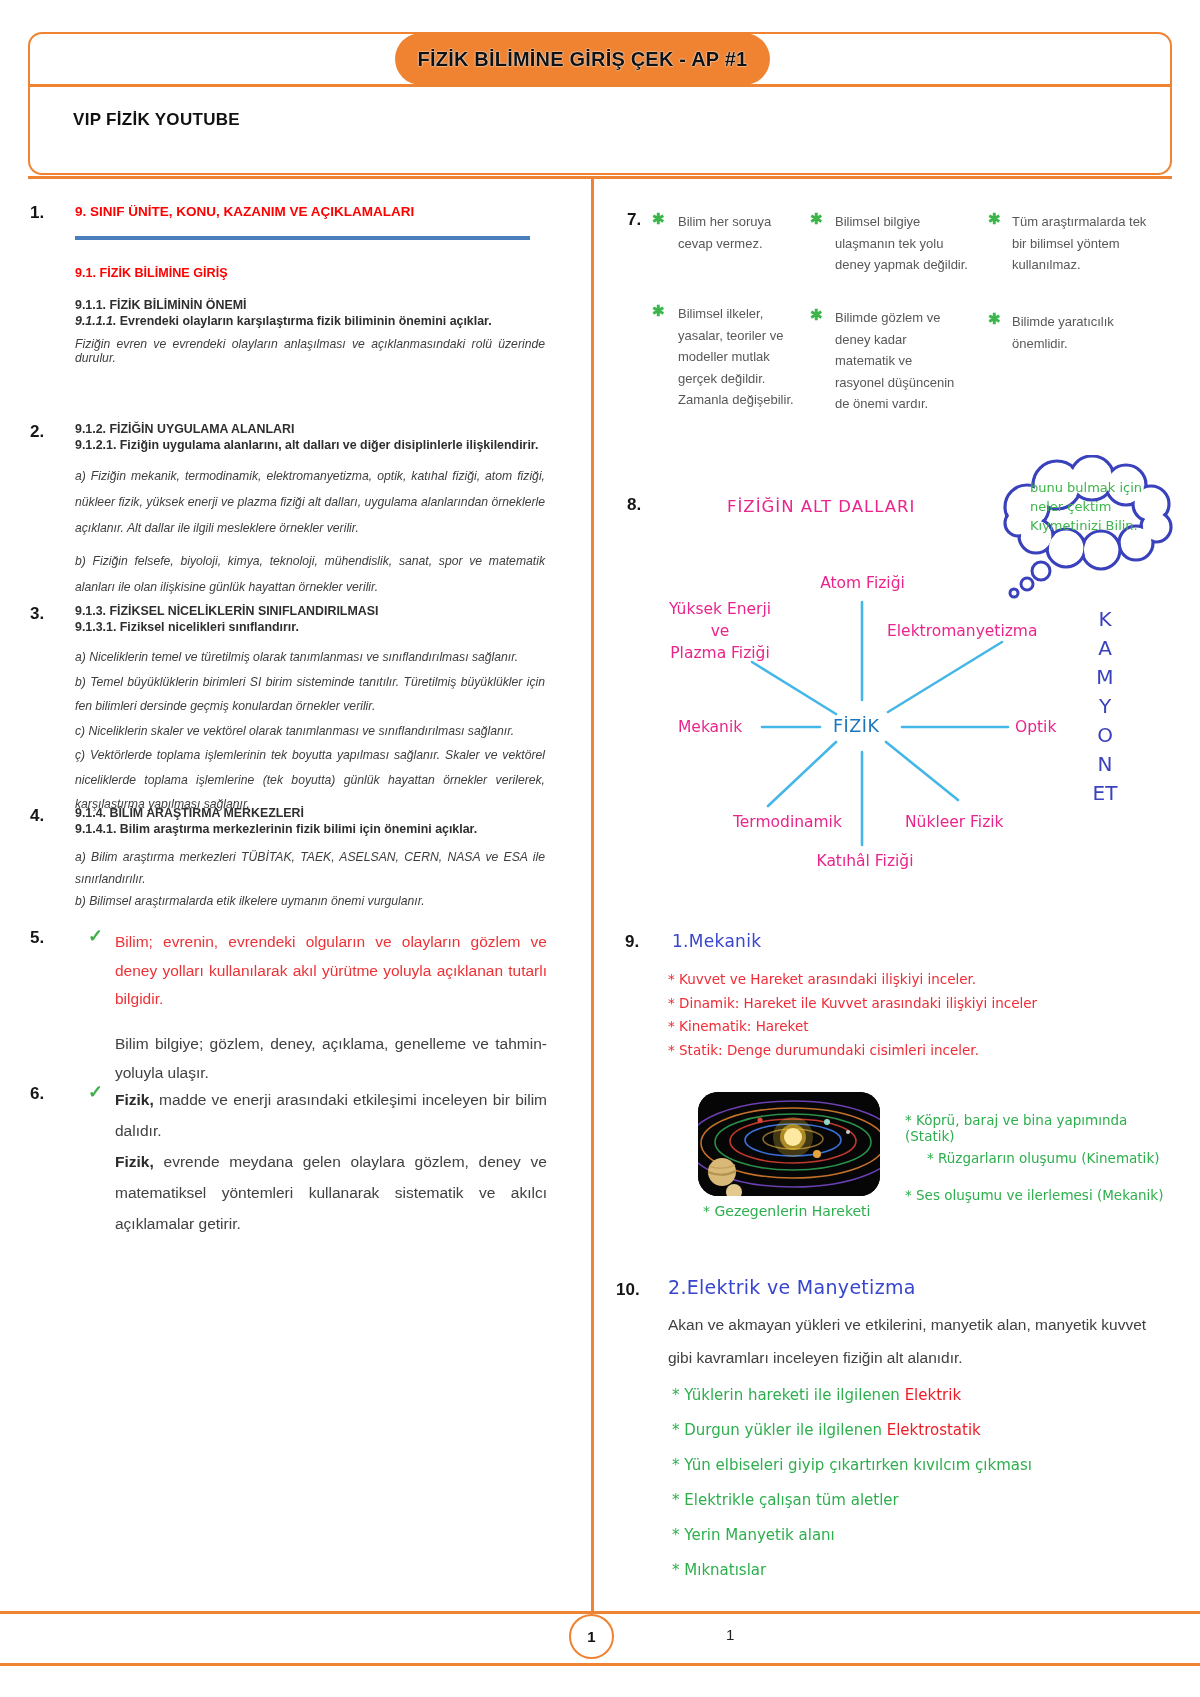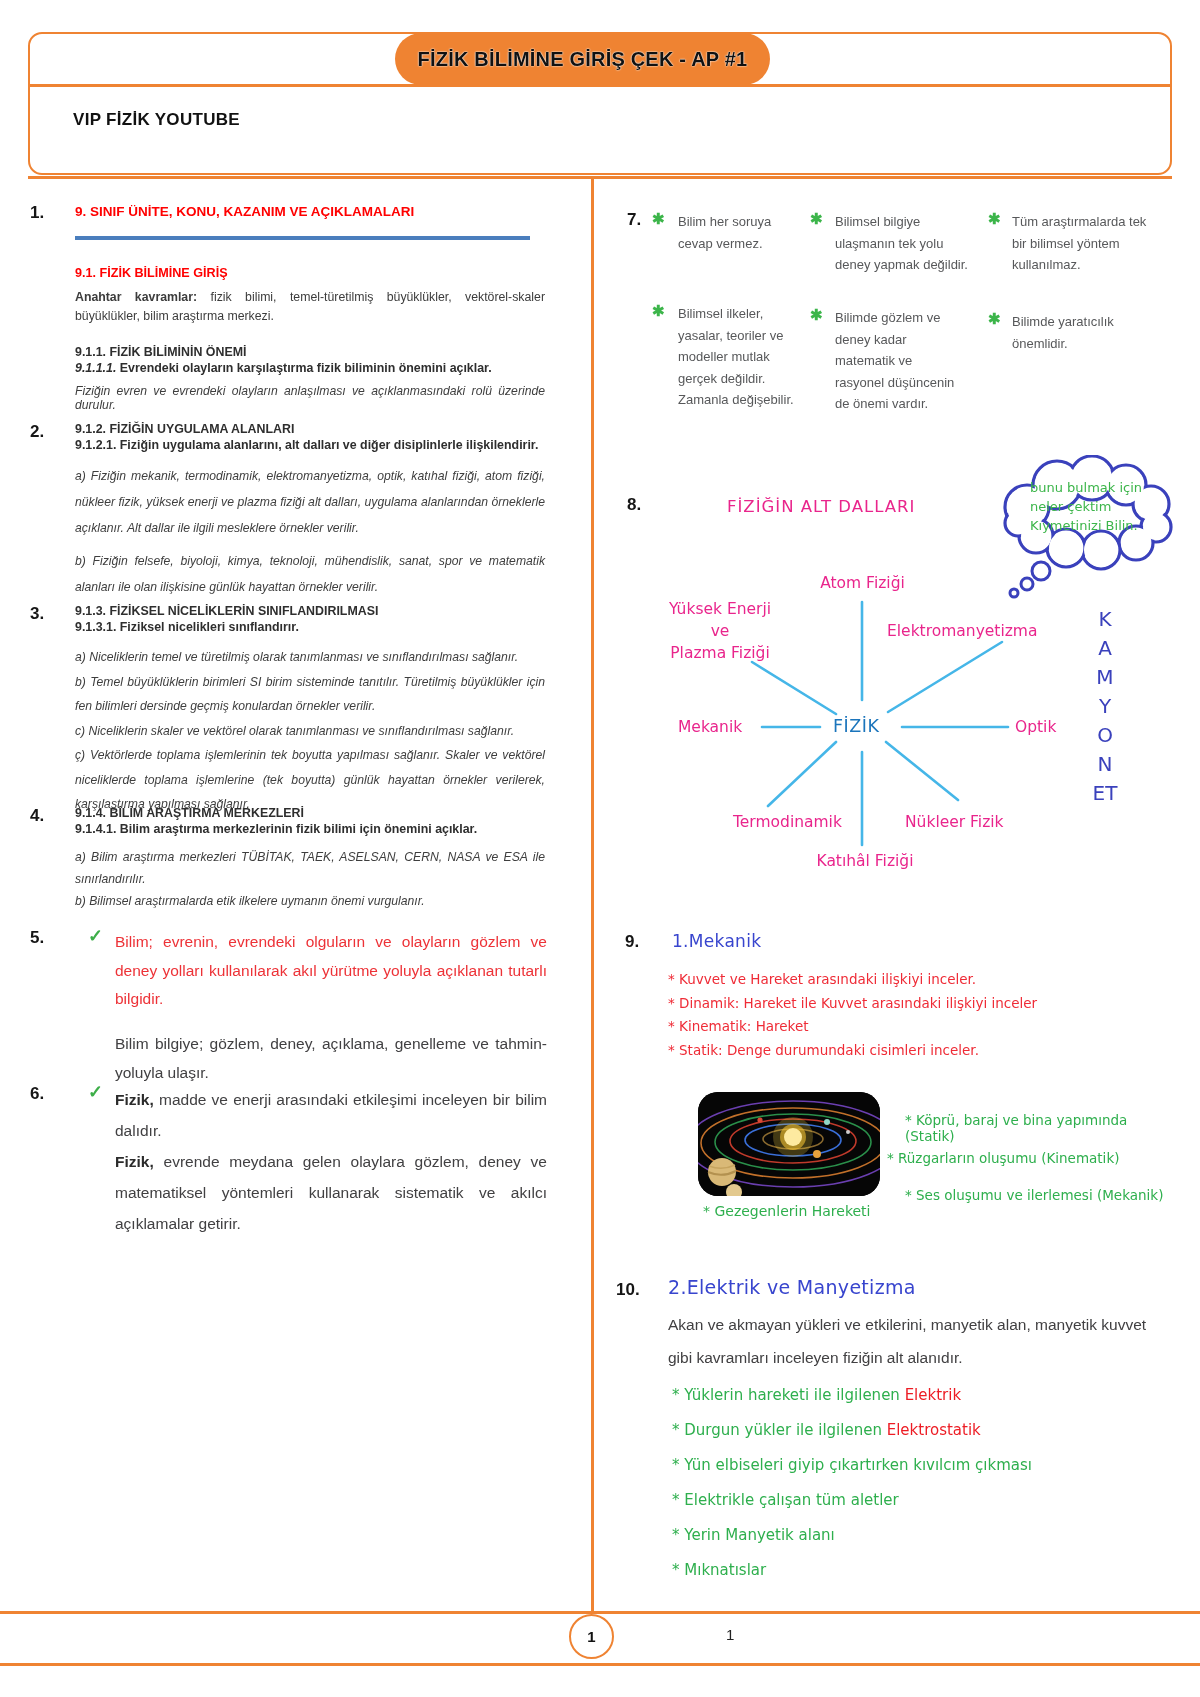--- a/index.html
+++ b/index.html
@@ -79,21 +79,20 @@
   <div class="abs channel">VIP FİZİK YOUTUBE</div>
 
   <div class="abs rule-top"></div>
   <div class="abs v-divider"></div>
 
   <div class="abs num" style="left:30px; top:203px;">1.</div>
   <div class="abs" style="left:75px; top:204px; width:470px;">
     <div class="red-title">9. SINIF ÜNİTE, KONU, KAZANIM VE AÇIKLAMALARI</div>
     <div class="blue-rule" style="width:455px; margin-top:17px;"></div>
     <div class="sec-red" style="margin-top:26px;">9.1. FİZİK BİLİMİNE GİRİŞ</div>
-    <div class="body-txt" style="margin-top:8px;"><b>Anahtar kavramlar:</b><span> fizik bilimi, temel-türetilmiş büyüklükler, vektörel-skaler büyüklükler, bilim araştırma merkezi.</span></div>
     <div class="bold-head" style="margin-top:17px;">9.1.1. FİZİK BİLİMİNİN ÖNEMİ</div>
     <div class="bold-head"><i>9.1.1.1.</i><span> Evrendeki olayların karşılaştırma fizik biliminin önemini açıklar.</span></div>
     <div class="ital" style="margin-top:8px;">Fiziğin evren ve evrendeki olayların anlaşılması ve açıklanmasındaki rolü üzerinde durulur.</div>
   </div>
 
   <div class="abs num" style="left:30px; top:422px;">2.</div>
   <div class="abs" style="left:75px; top:421px; width:470px;">
     <div class="bold-head">9.1.2. FİZİĞİN UYGULAMA ALANLARI</div>
     <div class="bold-head">9.1.2.1. Fiziğin uygulama alanlarını, alt dalları ve diğer disiplinlerle ilişkilendirir.</div>
     <div class="ital lh26" style="margin-top:10px;">a) Fiziğin mekanik, termodinamik, elektromanyetizma, optik, katıhal fiziği, atom fiziği, nükleer fizik, yüksek enerji ve plazma fiziği alt dalları, uygulama alanlarından örneklerle açıklanır. Alt dallar ile ilgili mesleklere örnekler verilir.</div>
@@ -243,21 +242,21 @@
       <circle cx="150" cy="40" r="2" fill="#cccccc"></circle>
       <circle cx="24" cy="80" r="14" fill="#d9b977"></circle>
       <path d="M10 80 Q24 86 38 79" stroke="#b3914f" stroke-width="2" fill="none"></path>
       <path d="M11 74 Q24 79 37 73" stroke="#c6a45f" stroke-width="1.5" fill="none"></path>
       <circle cx="36" cy="100" r="8" fill="#e3c98e"></circle>
     </svg>
   </div>
   <div class="abs comic green-note" style="left:703px; top:1203px; font-size:14px;">* Gezegenlerin Hareketi</div>
 
   <div class="abs comic green-note" style="left:905px; top:1112px; width:270px;">* Köprü, baraj ve bina yapımında (Statik)</div>
-  <div class="abs comic green-note" style="left:887px; top:1150px; width:270px;">* Rüzgarların oluşumu (Kinematik)</div>
+  <div class="abs comic green-note" style="left:927px; top:1150px; width:270px;">* Rüzgarların oluşumu (Kinematik)</div>
   <div class="abs comic green-note" style="left:905px; top:1187px; width:270px;">* Ses oluşumu ve ilerlemesi (Mekanik)</div>
 
   <div class="abs num" style="left:616px; top:1280px;text-align:right;">10.</div>
   <div class="abs comic blue-head-lg" style="left:668px; top:1276px;">2.Elektrik ve Manyetizma</div>
   <div class="abs black-par" style="left:668px; top:1308px; width:492px;">Akan ve akmayan  yükleri ve etkilerini, manyetik alan, manyetik kuvvet gibi kavramları inceleyen fiziğin alt alanıdır.</div>
 
   <div class="abs comic green-bullet" style="left:672px; top:1378px; width:490px;">
     <div><span>* Yüklerin hareketi ile ilgilenen </span><span class="kw">Elektrik</span></div>
     <div><span>* Durgun yükler ile ilgilenen </span><span class="kw">Elektrostatik</span></div>
     <div><span>* Yün elbiseleri giyip çıkartırken kıvılcım çıkması</span></div>

